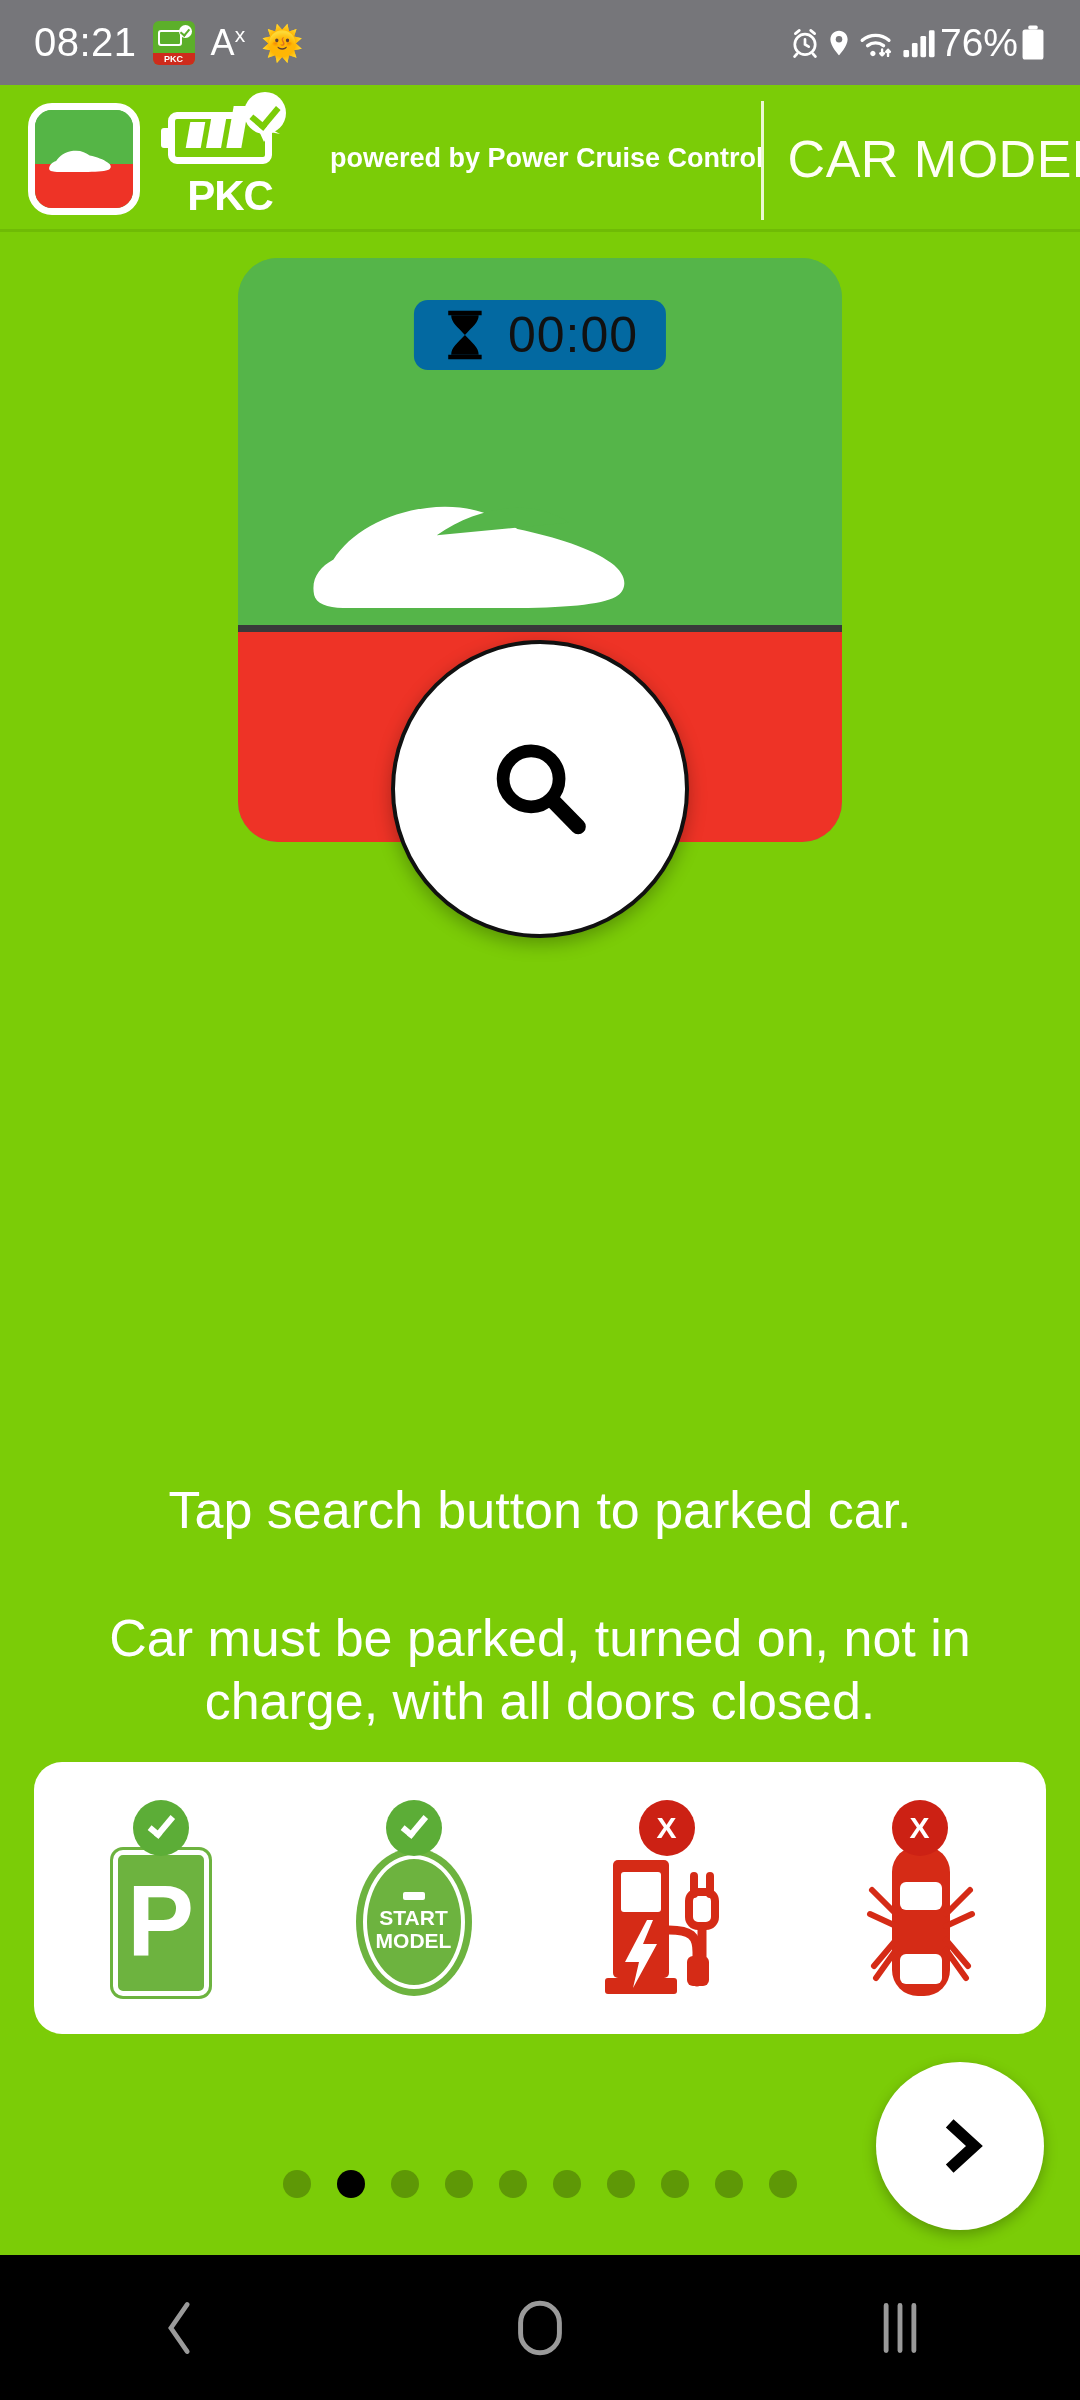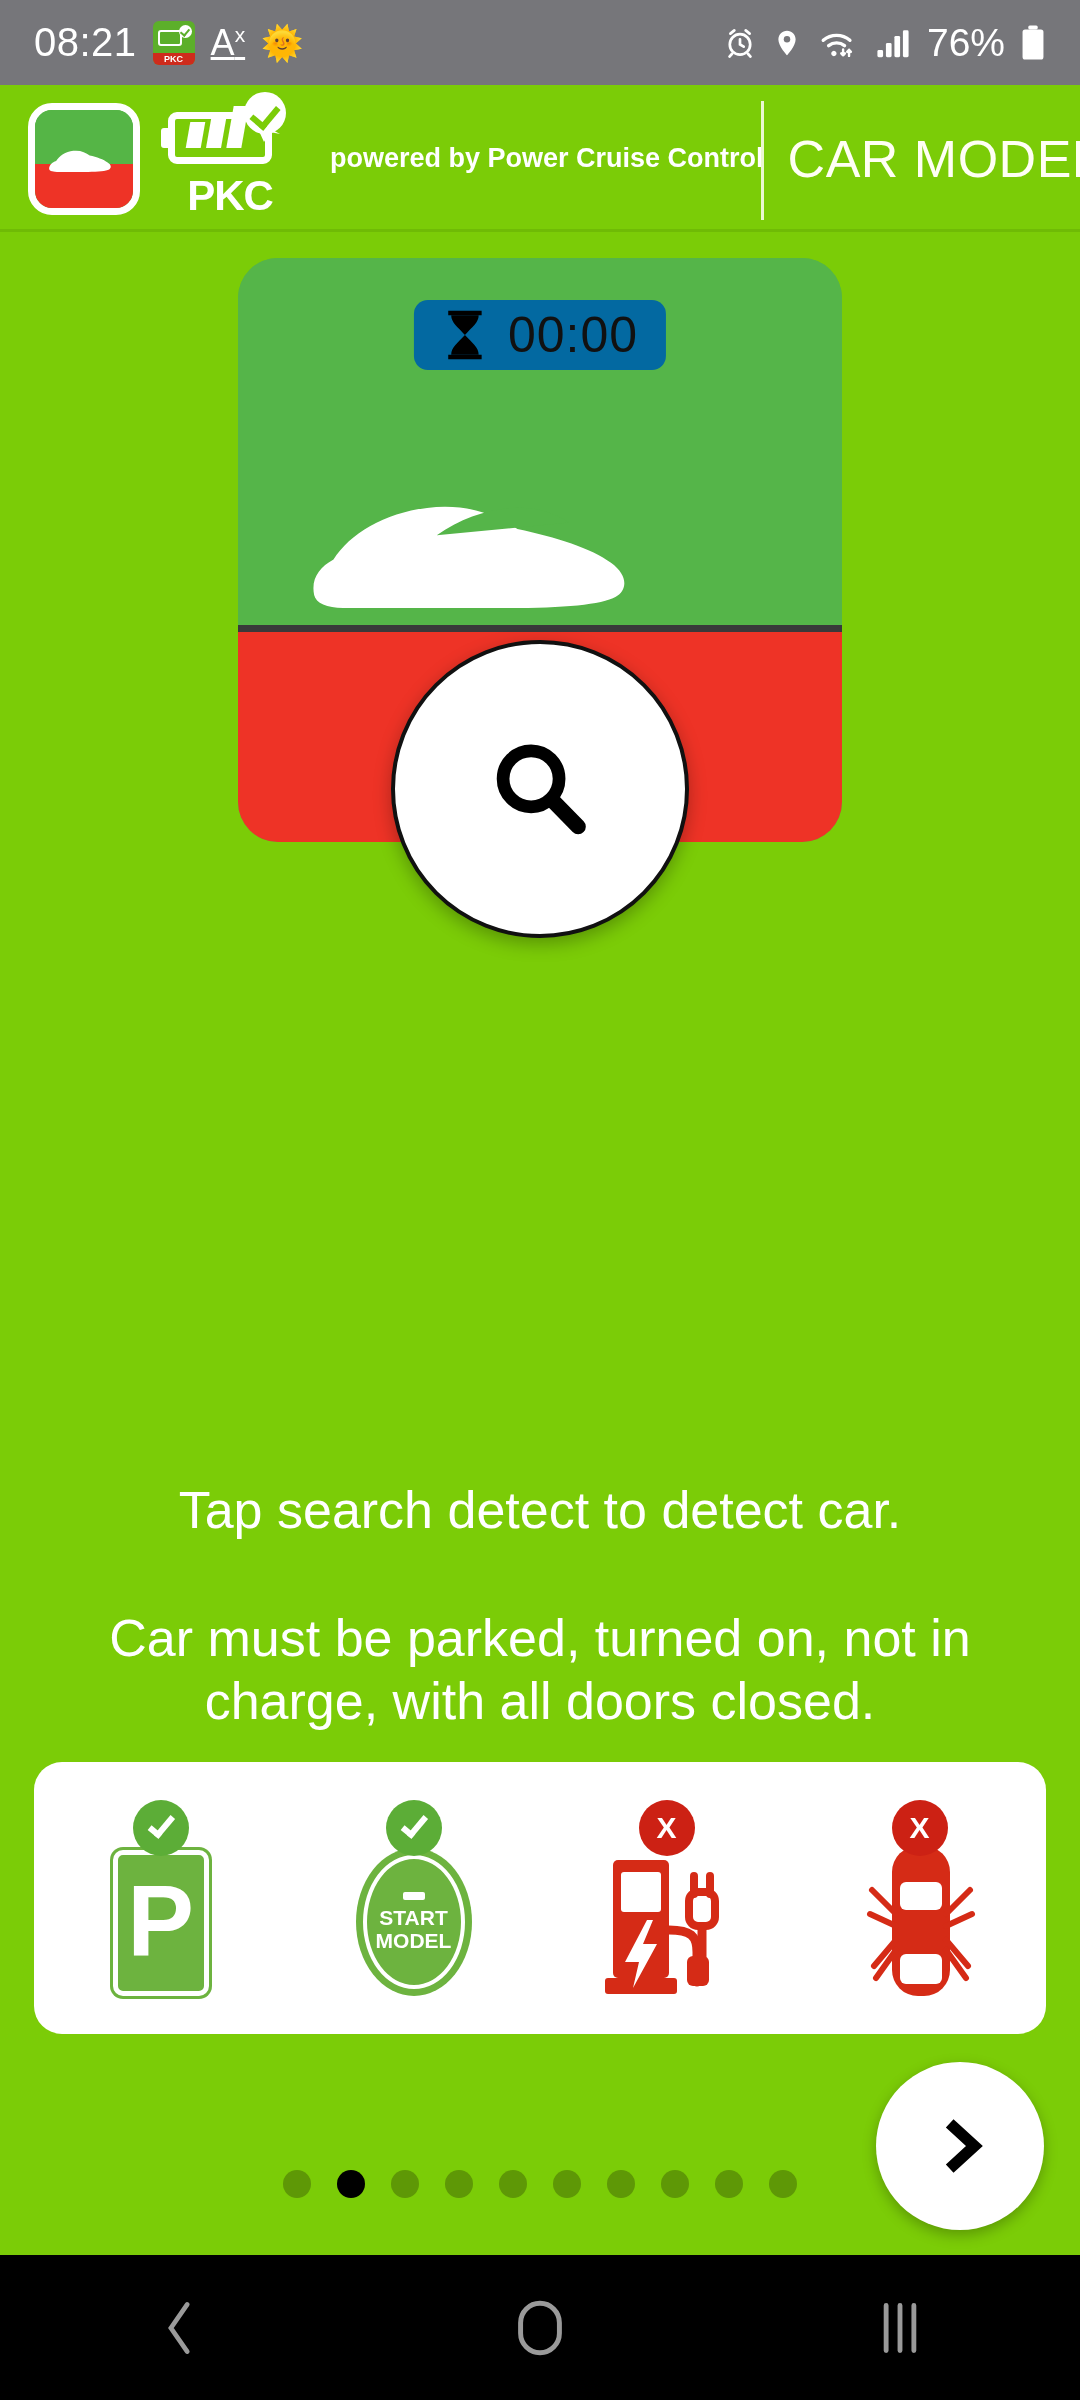--- a/index.html
+++ b/index.html
@@ -12,38 +12,38 @@
   .phone { position:relative; width:1080px; height:2400px; background:#7BCC07; }
 
   
   .statusbar{
     position:absolute; top:0; left:0; width:1080px; height:85px;
     background:#76767A; display:flex; align-items:center;
     padding:8px 34px; color:#fff;
   }
   .sb-left{ display:flex; align-items:center; gap:16px; }
   .sb-clock{ font-size:40px; font-weight:400; letter-spacing:.5px; color:#fff; }
-  .sb-right{ margin-left:auto; display:flex; align-items:center; gap:15px; }
+  .sb-right{ margin-left:auto; display:flex; align-items:center; gap:2px; }
   .sb-batt-text{ font-size:39px; color:#fff; font-weight:400; }
 
   .pkc-statusicon{
     width:42px; height:44px; border-radius:6px; overflow:hidden;
     background:#5CAF2A; position:relative; flex:0 0 auto;
   }
   .pkc-statusicon .bot{ position:absolute; left:0; bottom:0; width:100%; height:12px; background:#CE2B1C;}
   .pkc-statusicon .lbl{ position:absolute; left:0; bottom:0; width:100%; height:12px;
      font-size:9px; line-height:12px; text-align:center; color:#fff; font-weight:bold;}
   .pkc-statusicon .bat{ position:absolute; left:5px; top:9px; width:24px; height:16px;
      border:2px solid #fff; border-radius:3px;}
   .pkc-statusicon .chk{ position:absolute; right:3px; top:4px; width:13px; height:13px;
      border-radius:50%; background:#fff; }
   .pkc-statusicon .chk:after{ content:""; position:absolute; left:3.5px; top:2px;
      width:4px; height:7px; border:solid #5CAF2A; border-width:0 2px 2px 0; transform:rotate(40deg);}
 
-  .ax{ font-size:36px; color:#fff; letter-spacing:0;text-decoration:underline; }
+  .ax{ font-size:36px; color:#fff; letter-spacing:0; }
   .ax sup{ font-size:21px; }
   .sun{ font-size:34px; line-height:1; }
 
   
   .appbar{
     position:absolute; top:85px; left:0; width:1080px; height:147px;
     background:#7BCC07; display:flex; align-items:center;
   }
   .appbar .divline{ position:absolute; bottom:0; left:0; width:100%; height:3px; background:#6FBB05;}
   .brand{ display:flex; align-items:center; flex:1; height:100%; padding-left:28px; position:relative;}
@@ -267,21 +267,21 @@
     </svg>
   </div>
 
   <div class="searchfab">
     <svg width="112" height="112" viewBox="0 0 44 44">
       <circle cx="18.5" cy="18" r="11" fill="none" stroke="#000" stroke-width="5"></circle>
       <path d="M26.8 26.4 37 36.8" stroke="#000" stroke-width="6" stroke-linecap="round"></path>
     </svg>
   </div>
 
-  <div class="instr1">Tap search detect to detect car.</div>
+  <div class="instr1">Tap search button to parked car.</div>
   <div class="instr2">Car must be parked, turned on, not in charge, with all doors closed.</div>
 
   <div class="conds">
 
     <div class="cond">
       <span class="badge ok">
           <i class="tick"></i>
         </span>
       <div class="cond-art">
         <div class="psign">

